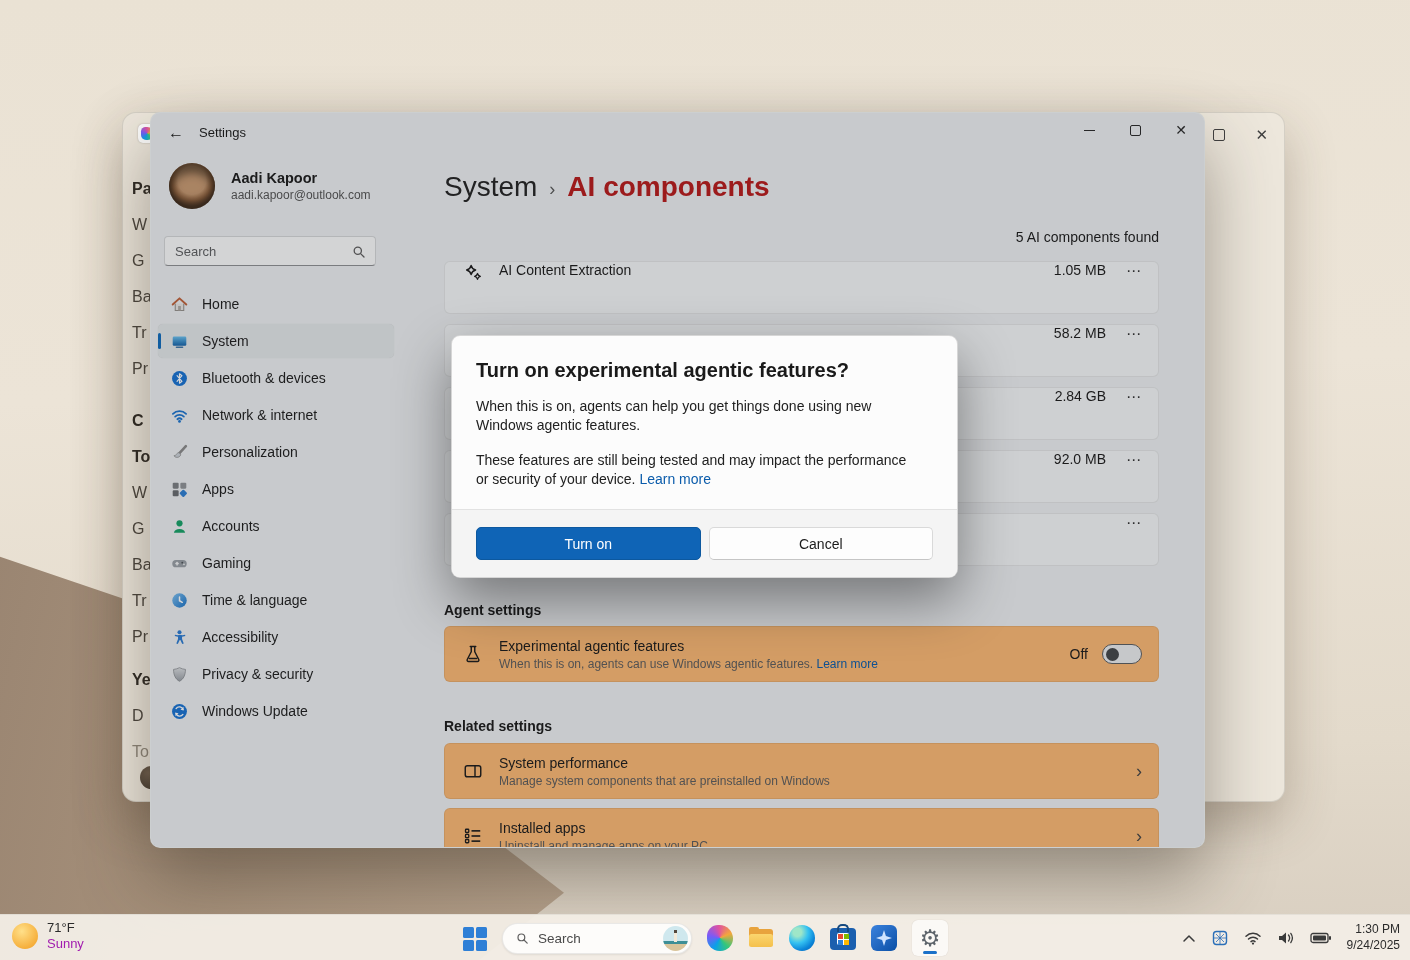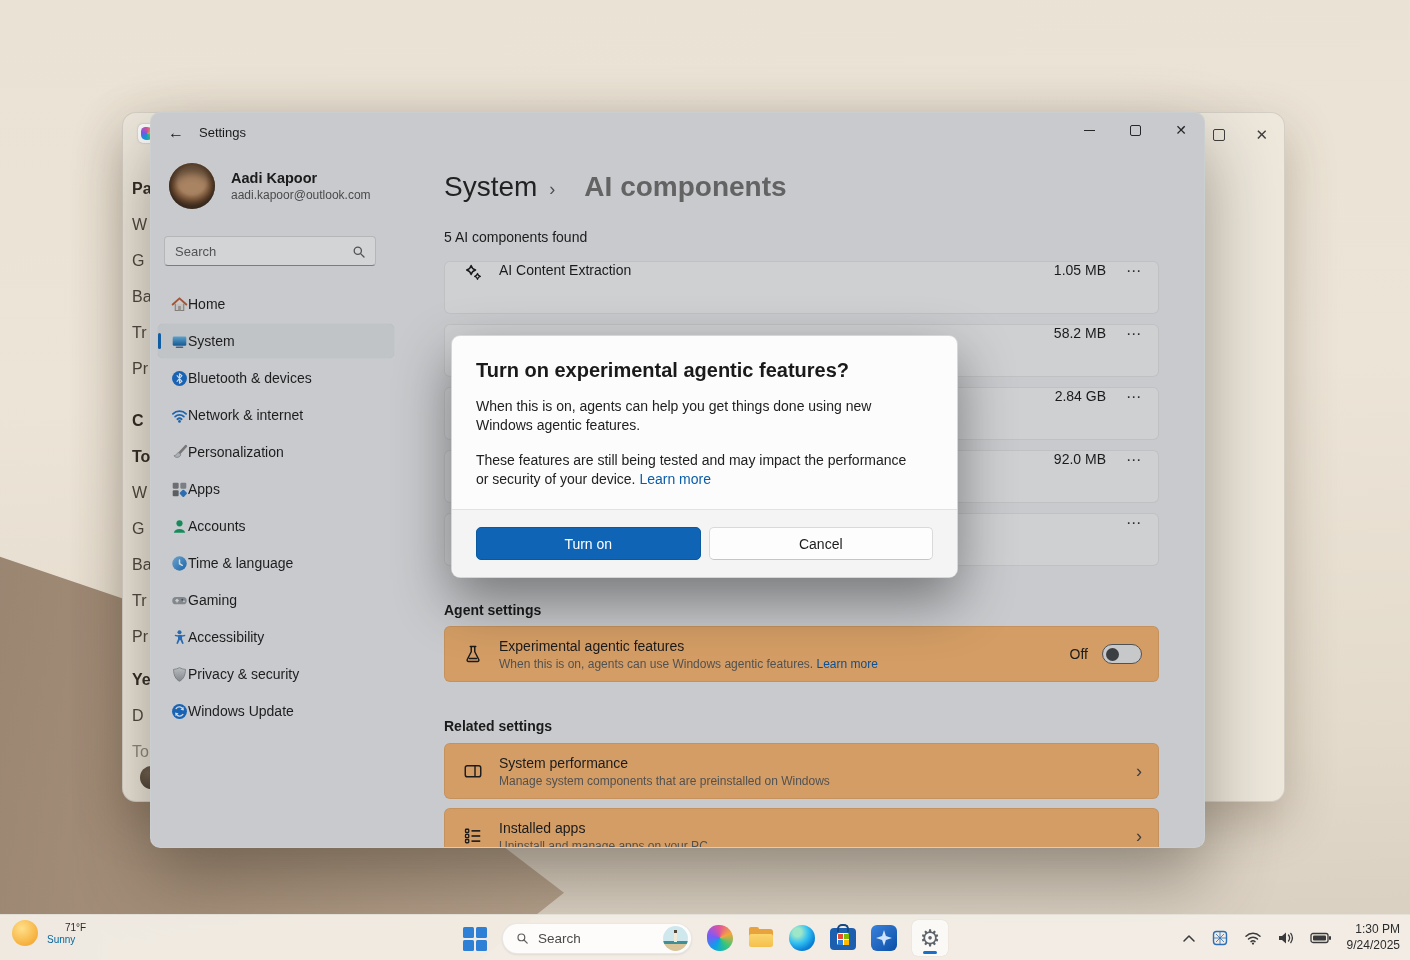--- a/index.html
+++ b/index.html
@@ -54,34 +54,34 @@
     box-shadow:inset 0 -8px 8px rgba(40,25,12,.45), inset 0 10px 8px rgba(30,20,10,.55);}
   .p-name{font-size:14.5px;font-weight:700;color:#1b1b1b;}
   .p-mail{font-size:12px;color:#555;margin-top:2px;}
   .searchbox{position:relative;margin:27px 0 0 13px;width:212px;height:30px;background:#fcfdfd;
     border:1px solid #d6d8da;border-bottom:1px solid #8f9294;border-radius:4px;}
   .searchbox input{width:100%;height:100%;border:0;outline:0;background:transparent;
     padding:0 30px 0 10px;font-size:13px;color:#333;font-family:inherit;}
   .searchbox input::placeholder{color:#5f6163;}
   .searchbox svg{position:absolute;right:8px;top:7px;}
   .nav{margin:21px 7px 0;}
-  .nav-item{position:relative;display:flex;align-items:center;gap:0;height:34px;margin-bottom:3px;
+  .nav-item{position:relative;display:flex;align-items:center;gap:14px;height:34px;margin-bottom:3px;
     border-radius:5px;padding-left:13px;font-size:14px;color:#1e1e1e;}
   .nav-item.selected{background:#e5e9eb;box-shadow:0 0 1px rgba(0,0,0,.15);}
   .nav-item .bar{display:none;position:absolute;left:0;top:9px;width:3px;height:16px;border-radius:2px;background:#0F6CBD;}
   .nav-item.selected .bar{display:block;}
   .s-ic{width:17px;height:17px;flex:0 0 auto;}
 
   
   .content{position:absolute;left:293px;top:40px;width:722px;height:696px;overflow:hidden;}
   .crumbs{display:flex;align-items:center;margin-top:18px;}
   .crumb-parent{font-size:28px;font-weight:400;color:#242424;}
   .crumb-sep{font-size:18px;color:#5a5a5a;margin:4px 12px 0;}
-  .crumb-cur{font-size:28px;font-weight:700;color:#737373;margin-left:17px;}
-  .count{margin-top:26px;font-size:14px;color:#1b1b1b;width:715px;}
+  .crumb-cur{font-size:28px;font-weight:700;color:#b91c1c;}
+  .count{margin-top:26px;font-size:14px;color:#1b1b1b;width:715px;text-align:right;}
   .rows{margin-top:16px;width:715px;}
   .row{display:flex;align-items:flex-start;height:53px;margin-bottom:10px;padding:0 16px 0 18px;
     background:#f6f8f9;border:1px solid rgba(0,0,0,.07);border-radius:6px;}
   .row-ic{width:20px;height:20px;margin-right:16px;flex:0 0 auto;}
   .row-name{font-size:14px;color:#1b1b1b;flex:1;}
   .row-size{font-size:14px;color:#1b1b1b;}
   .row-menu{margin-left:20px;font-size:15px;letter-spacing:1px;color:#333;}
   .sec-h{margin-top:36px;font-size:14px;font-weight:700;color:#1b1b1b;}
   .card{display:flex;align-items:center;width:715px;min-height:56px;margin-top:8px;padding:0 16px 0 18px;
     background:#fdba74;border:1px solid rgba(0,0,0,.07);border-radius:6px;}
@@ -107,22 +107,22 @@
   .dlg-footer{display:flex;gap:8px;padding:17px 24px;background:#f4f4f4;border-top:1px solid #e2e2e2;}
   .btn{flex:1;height:33px;border-radius:5px;font-size:14px;display:flex;align-items:center;justify-content:center;cursor:pointer;}
   .btn-primary{background:#0F64B6;color:#fff;border:1px solid #0c589f;}
   .btn-secondary{background:#fdfdfd;color:#1b1b1b;border:1px solid #d9d9d9;border-bottom-color:#c5c5c5;}
 
   
   .taskbar{position:absolute;left:0;bottom:0;width:1410px;height:46px;z-index:80;
     background:rgba(243,237,229,.96);border-top:1px solid rgba(0,0,0,.05);}
   .weather{position:absolute;left:12px;top:5px;display:flex;align-items:center;gap:9px;}
   .sun{width:26px;height:26px;border-radius:50%;background:radial-gradient(circle at 38% 32%,#ffe08a,#f6b03d 70%,#ee9d2b);}
-  .w-temp{font-size:10px;color:#2b2b2b;margin-left:18px;}
-  .w-cond{font-size:10px;color:#0369a1;margin-top:1px;}
+  .w-temp{font-size:13px;color:#2b2b2b;}
+  .w-cond{font-size:13px;color:#a21caf;margin-top:1px;}
   .tb-center{position:absolute;left:50%;top:0;height:46px;transform:translateX(-50%);
     display:flex;align-items:center;gap:15px;}
   .start{width:25px;height:25px;display:grid;grid-template-columns:11px 11px;grid-template-rows:11px 11px;gap:2px;padding:1px;}
   .start i{background:#2e7fd6;border-radius:1.5px;}
   .tb-search{display:flex;align-items:center;width:190px;height:31px;border-radius:16px;background:#fdfcfa;
     border:1px solid rgba(0,0,0,.08);box-shadow:0 1px 2px rgba(0,0,0,.08);padding:0 3px 0 12px;gap:8px;}
   .tb-search-txt{flex:1;font-size:13.5px;color:#4a4a4a;}
   .lighthouse{width:25px;height:25px;border-radius:50%;overflow:hidden;position:relative;
     background:linear-gradient(180deg,#cfe8ee 0 58%,#3e8f96 58% 70%,#d9c49a 70%);}
   .lighthouse i{position:absolute;left:11px;top:4px;width:3px;height:12px;background:#f3ead9;border-top:3px solid #53483d;}
@@ -388,31 +388,31 @@
 
             <svg class="s-ic">
               <use href="#ic-accounts"></use>
             </svg>
             <span>Accounts</span>
           </div>
 
           <div class="nav-item">
 
             <svg class="s-ic">
+              <use href="#ic-gaming"></use>
+            </svg>
+            <span>Gaming</span>
+          </div>
+
+          <div class="nav-item">
+
+            <svg class="s-ic">
               <use href="#ic-time"></use>
             </svg>
             <span>Time &amp; language</span>
-          </div>
-
-          <div class="nav-item">
-
-            <svg class="s-ic">
-              <use href="#ic-gaming"></use>
-            </svg>
-            <span>Gaming</span>
           </div>
 
           <div class="nav-item">
 
             <svg class="s-ic">
               <use href="#ic-accessibility"></use>
             </svg>
             <span>Accessibility</span>
           </div>
 

